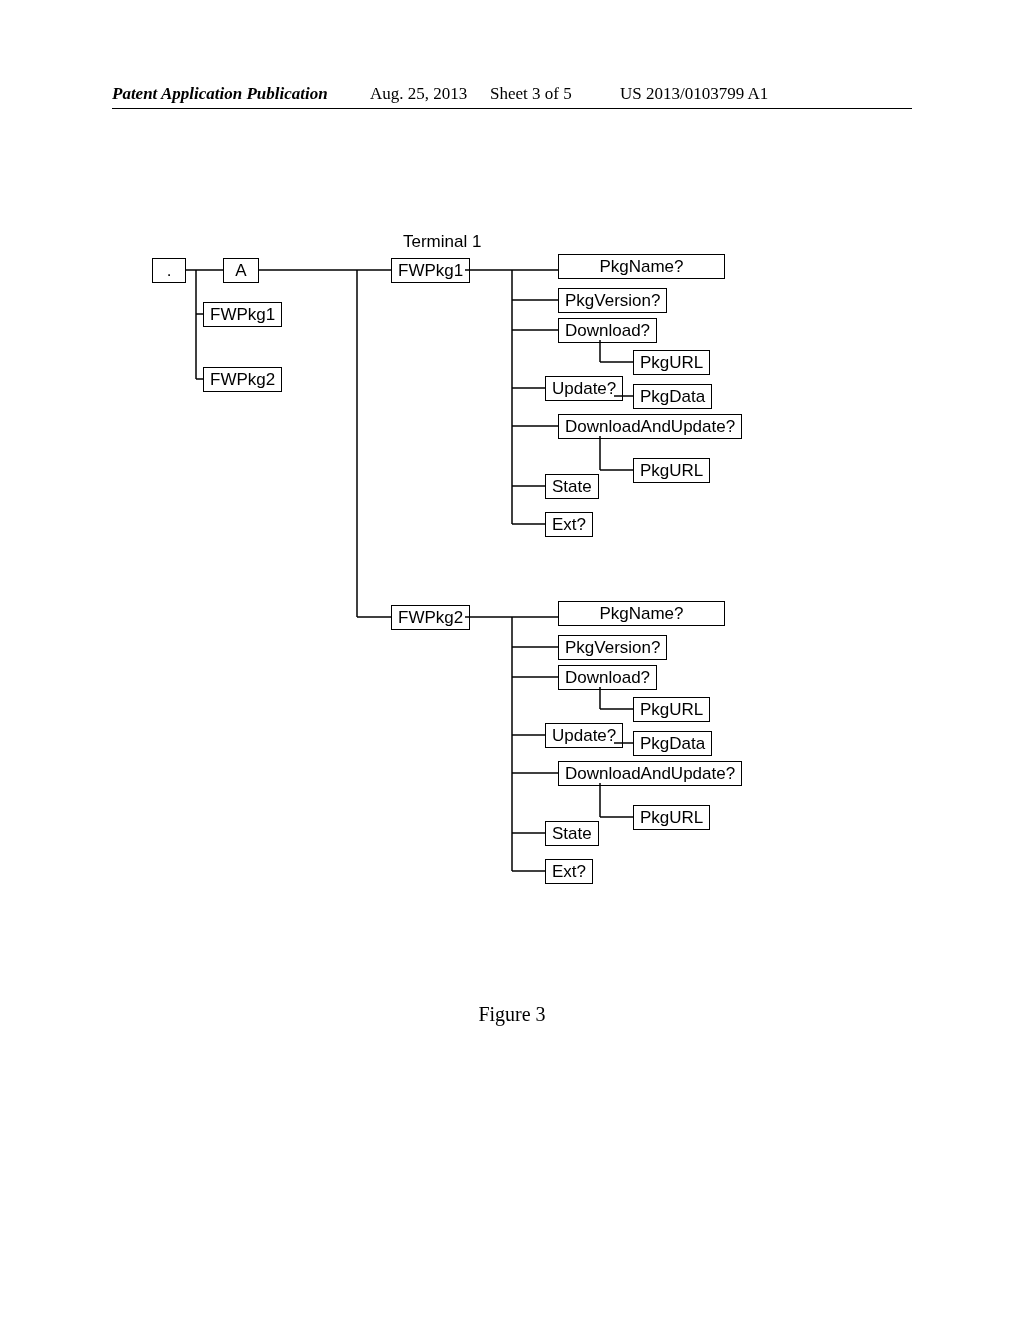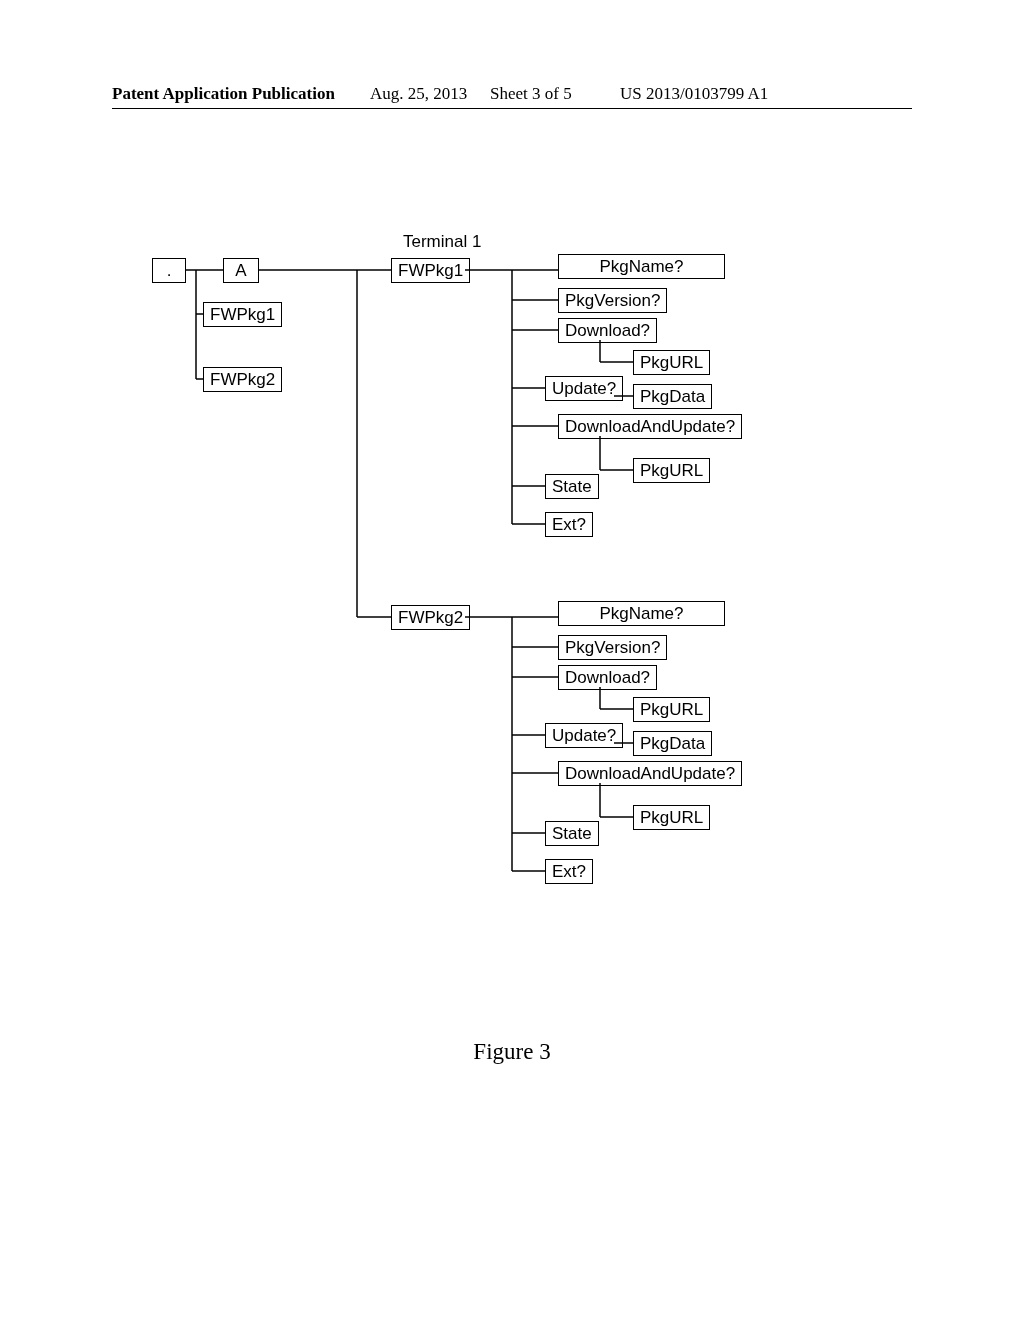--- a/index.html
+++ b/index.html
@@ -11,21 +11,21 @@
     position: relative;
     color: #000;
   }
   .header {
     position: absolute;
     top: 84px;
     left: 0;
     width: 100%;
     font-size: 17px;
   }
-  .header .pub { position: absolute; left: 112px; font-weight: bold; }
+  .header .pub { position: absolute; left: 112px; font-weight: bold; font-style: italic; }
   .header .date { position: absolute; left: 370px; }
   .header .sheet { position: absolute; left: 490px; }
   .header .num { position: absolute; left: 620px; font-weight: normal; }
   .header-line {
     position: absolute;
     top: 108px;
     left: 112px;
     width: 800px;
     border-top: 1.5px solid #000;
   }
@@ -50,23 +50,23 @@
   .label {
     position: absolute;
     font-family: Arial, Helvetica, sans-serif;
     font-size: 17px;
     white-space: nowrap;
   }
   .fig-caption {
     position: absolute;
     width: 100%;
     text-align: center;
-    top: 1039px;
+    top: 1003px;
     font-family: "Times New Roman", Times, serif;
-    font-size: 23px;
+    font-size: 20px;
   }
   svg { position: absolute; left: 0; top: 0; }
 </style>
 </head>
 <body>
 
 <div class="header">
   <span class="pub">Patent Application Publication</span>
   <span class="date">Aug. 25, 2013</span>
   <span class="sheet">Sheet 3 of 5</span>

